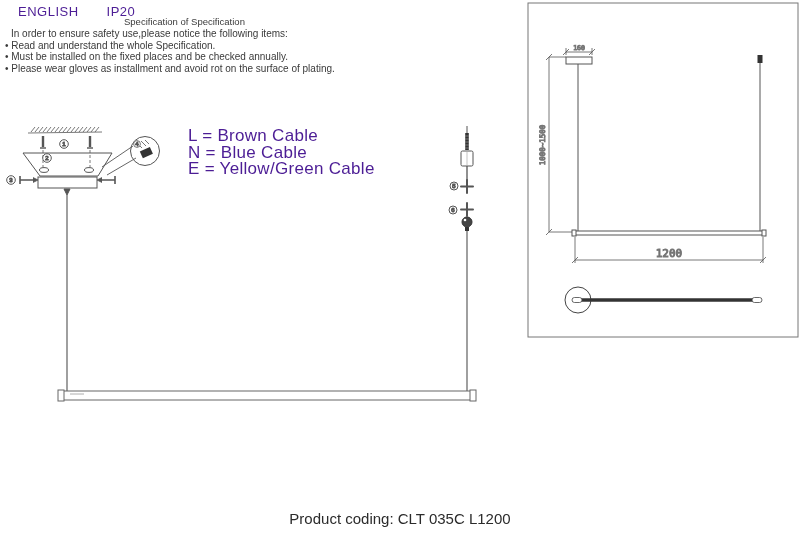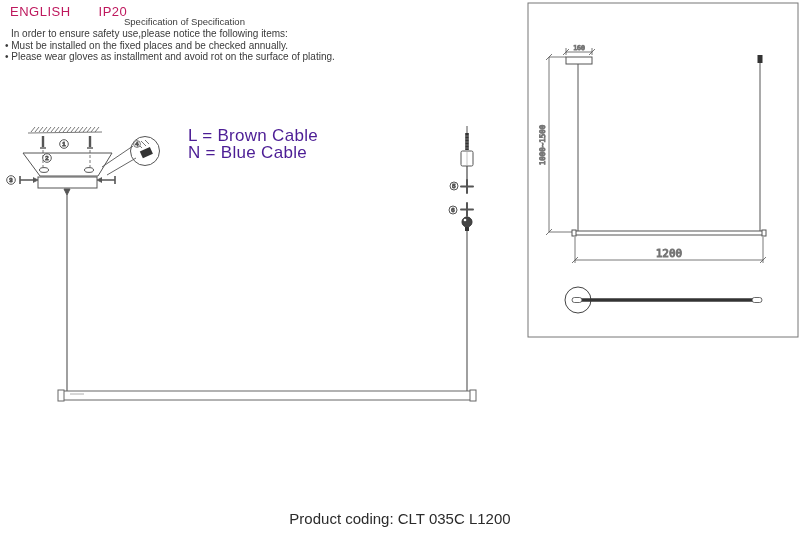--- a/index.html
+++ b/index.html
@@ -1,19 +1,19 @@
 <!DOCTYPE html>
 <html><head>
 <meta charset="utf-8">
 <style>
   html,body{margin:0;padding:0;background:#fff;}
   #page{position:relative;width:800px;height:552px;background:#fff;overflow:hidden;
         font-family:"Liberation Sans", sans-serif;color:#333;}
   .abs{position:absolute;}
-  #header{left:10px;top:4px;font-size:13px;color:#be185d;letter-spacing:.5px;}
+  #header{left:18px;top:4px;font-size:13px;color:#4c1d95;letter-spacing:.5px;}
   #header .ip{margin-left:28px;}
   #spec-title{left:124px;top:16px;font-size:9.5px;color:#3a3a3a;}
   #spec-list{left:5px;top:28px;width:530px;font-size:10px;line-height:11.6px;color:#3a3a3a;}
   #spec-list .intro{padding-left:6px;}
   #cable-legend{left:188px;top:128px;font-size:17px;line-height:16.5px;color:#4c1d95;letter-spacing:.3px;}
   #footer{left:0;top:510px;width:800px;text-align:center;font-size:15px;color:#2b2b2b;}
   svg{position:absolute;left:0;top:0;}
   svg text{font-family:"DejaVu Sans Mono", monospace;fill:#444;}
   .callout-num{font-family:"Liberation Sans", sans-serif;font-size:6px;fill:#333;}
 </style>
@@ -22,27 +22,29 @@
 
 <div id="page">
 
   <div id="header" class="abs">
     <span>ENGLISH</span><span class="ip">IP20</span>
   </div>
 
   <div id="spec-title" class="abs">Specification of Specification</div>
   <div id="spec-list" class="abs">
     <div class="intro">In order to ensure safety use,please notice the following items:</div>
+    <div>• Read and understand the whole Specification.</div>
     <div>• Must be installed on the fixed places and be checked annually.</div>
     <div>• Please wear gloves as installment and avoid rot on the surface of plating.</div>
   </div>
 
   <div id="cable-legend" class="abs">
     <div>L = Brown Cable</div>
     <div>N = Blue Cable</div>
+    <div>E = Yellow/Green Cable</div>
   </div>
 
   <svg width="800" height="552" viewBox="0 0 800 552">
 
     <g stroke="#555" fill="none" stroke-width="1">
 
       <g stroke-width="0.8">
         <path d="M28,133 L102,132"></path>
         <path d="M31,132 l4,-5 M35,132 l4,-5 M39,132 l4,-5 M43,132 l4,-5 M47,132 l4,-5 M51,132 l4,-5
                  M55,132 l4,-5 M59,132 l4,-5 M63,132 l4,-5 M67,132 l4,-5 M71,132 l4,-5 M75,132 l4,-5

